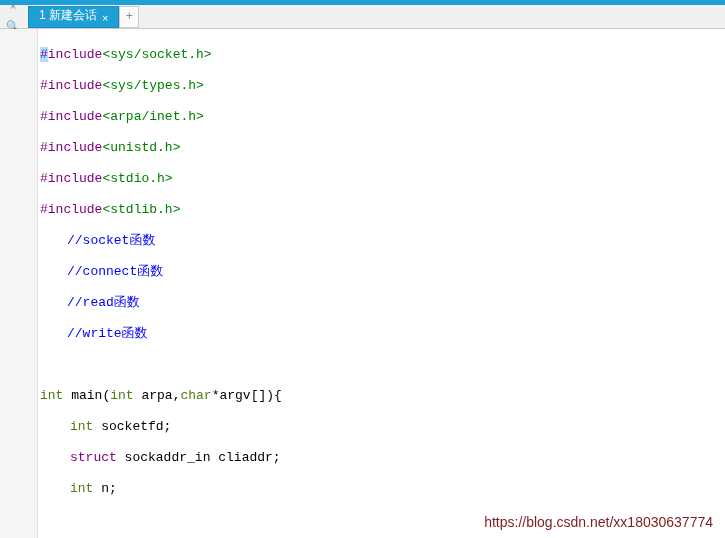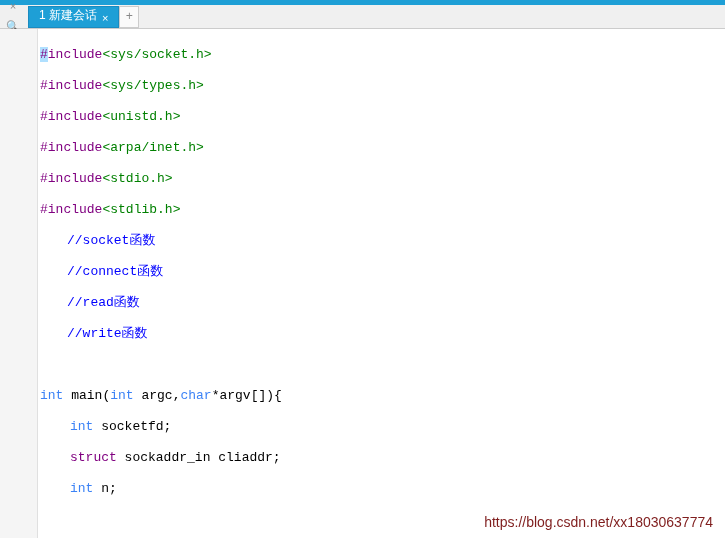--- a/index.html
+++ b/index.html
@@ -91,21 +91,21 @@
       padding: 2px 0 0 0;
       line-height: 15.5px;
       white-space: pre;
       position: relative;
     }
     .line { padding-left: 2px; }
     .indent1 { padding-left: 32px; }
     .preproc { color: #800080; }
     .include-path { color: #008000; }
     .comment { color: #0000ff; margin-left: 27px; }
-    .keyword-type { color: #3b82f6; }
+    .keyword-type { color: #4d7c0f; }
     .keyword-struct { color: #800080; }
     .highlight-bg { background: #b0e0ff; }
     .watermark {
       position: absolute;
       bottom: 8px;
       right: 12px;
       color: #7f1d1d;
       font-size: 14px;
       font-family: sans-serif;
       pointer-events: none;
@@ -128,30 +128,30 @@
   <div class="add-tab">+</div>
 </div>
 
 <div class="main-area">
   <div class="gutter">
     <div class="gutter-icon"></div>
   </div>
   <div class="code-area">
 <div class="line"><span class="preproc highlight-bg">#</span><span class="preproc">include</span><span class="include-path">&lt;sys/socket.h&gt;</span></div>
 <div class="line"><span class="preproc">#include</span><span class="include-path">&lt;sys/types.h&gt;</span></div>
+<div class="line"><span class="preproc">#include</span><span class="include-path">&lt;arpa/inet.h&gt;</span></div>
 <div class="line"><span class="preproc">#include</span><span class="include-path">&lt;unistd.h&gt;</span></div>
-<div class="line"><span class="preproc">#include</span><span class="include-path">&lt;arpa/inet.h&gt;</span></div>
 <div class="line"><span class="preproc">#include</span><span class="include-path">&lt;stdio.h&gt;</span></div>
 <div class="line"><span class="preproc">#include</span><span class="include-path">&lt;stdlib.h&gt;</span></div>
 <div class="line"><span class="comment">//socket函数</span></div>
 <div class="line"><span class="comment">//connect函数</span></div>
 <div class="line"><span class="comment">//read函数</span></div>
 <div class="line"><span class="comment">//write函数</span></div>
 <div class="line">&nbsp;</div>
-<div class="line"><span class="keyword-type">int</span><span> main(</span><span class="keyword-type">int</span><span> argc,</span><span class="keyword-type">char</span><span>*argv[]){</span></div>
+<div class="line"><span class="keyword-type">int</span><span> main(</span><span class="keyword-type">int</span><span> arpa,</span><span class="keyword-type">char</span><span>*argv[]){</span></div>
 <div class="line indent1"><span class="keyword-type">int</span><span> socketfd;</span></div>
 <div class="line indent1"><span class="keyword-struct">struct</span><span> sockaddr_in cliaddr;</span></div>
 <div class="line indent1"><span class="keyword-type">int</span><span> n;</span></div>
 
 
 
 
 
 
 

